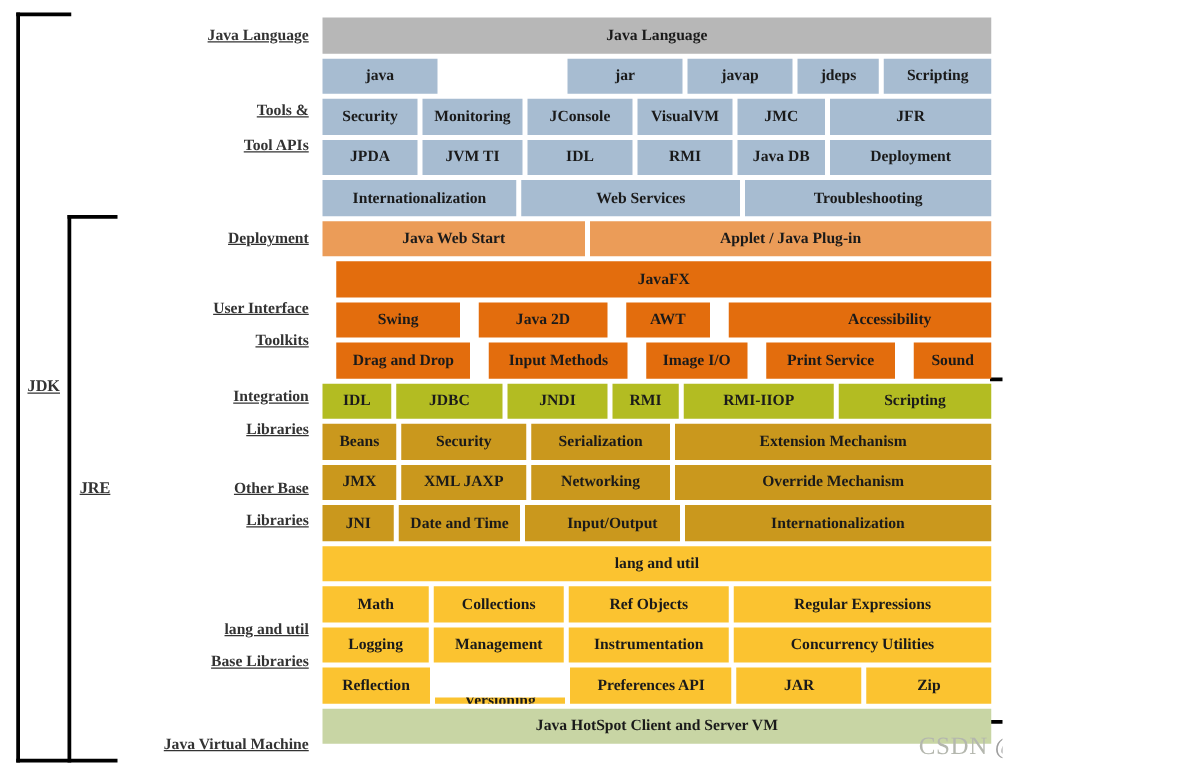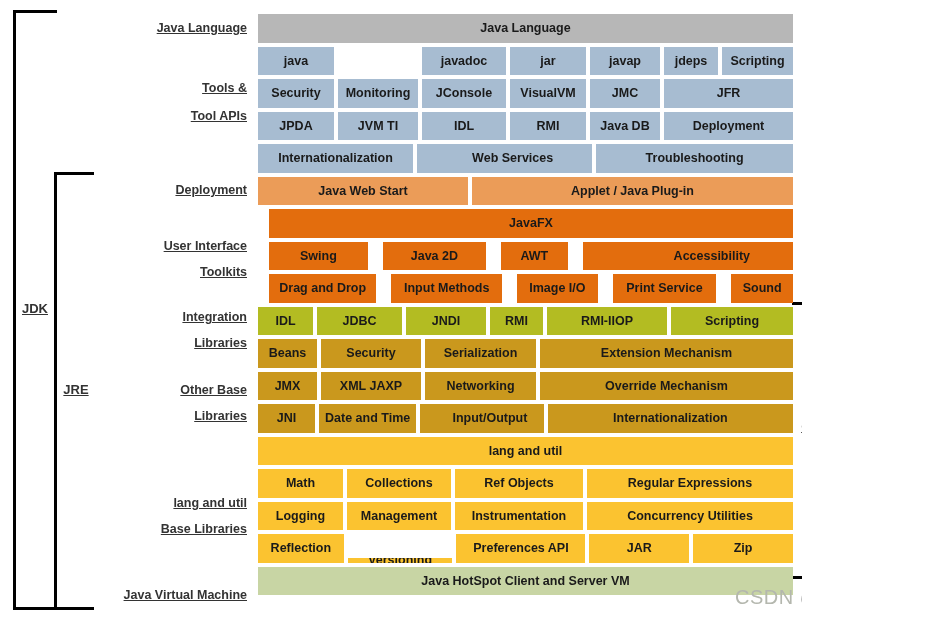--- a/index.html
+++ b/index.html
@@ -1,18 +1,18 @@
 <!DOCTYPE html>
 <html style="--c-tools_header: #b7b7b7; --c-tools: #a7bcd1; --c-deployment: #eb9c58; --c-uit: #e36d0d; --c-integration: #b3bc22; --c-base: #ca981d; --c-lang: #fbc330; --c-vm: #c8d5a4; --c-bracket: #000000; --c-cell_text: #1a1a1a; --c-label_text: #333333; --c-watermark_brand: #b4b7ae; --c-watermark_handle: #9e9e9e;"><head>
 <meta charset="utf-8">
 <style>
   html,body{margin:0;padding:0;background:#ffffff;}
   .stage{
     position:relative;width:802px;height:621px;background:#ffffff;
-    font-family:Liberation Sans, sans-serif;overflow:hidden;
+    font-family:Liberation Serif, serif;overflow:hidden;
   }
   
   .panel{position:absolute;left:258px;top:14px;width:535px;}
   .row{display:flex;gap:4px;height:28.5px;margin-bottom:4px;}
   .row.gap-before{margin-top:2px;}
   .cell{
     display:flex;align-items:center;justify-content:center;
     font-weight:bold;font-size:12.5px;color:var(--c-cell_text);
     text-align:center;white-space:nowrap;overflow:hidden;
   }
@@ -108,21 +108,20 @@
     <span>Profiles</span>
   </div>
 
   <div class="panel">
       <div class="row sec-tools_header">
         <div class="cell" style="flex: 535 0 0px;">Java Language</div>
       </div>
       <div class="row sec-tools">
         <div class="cell" style="flex: 76 0 0px;">java</div>
         <div class="cell" style="flex: 80 0 0px; margin-top: 48px;">javac</div>
-        <div class="cell" style="flex: 84 0 0px;">javadoc</div>
         <div class="cell" style="flex: 76 0 0px;">jar</div>
         <div class="cell" style="flex: 70 0 0px;">javap</div>
         <div class="cell" style="flex: 54 0 0px;">jdeps</div>
         <div class="cell" style="flex: 71 0 0px;">Scripting</div>
       </div>
       <div class="row sec-tools">
         <div class="cell" style="flex: 76 0 0px;">Security</div>
         <div class="cell" style="flex: 80 0 0px;">Monitoring</div>
         <div class="cell" style="flex: 84 0 0px;">JConsole</div>
         <div class="cell" style="flex: 76 0 0px;">VisualVM</div>

